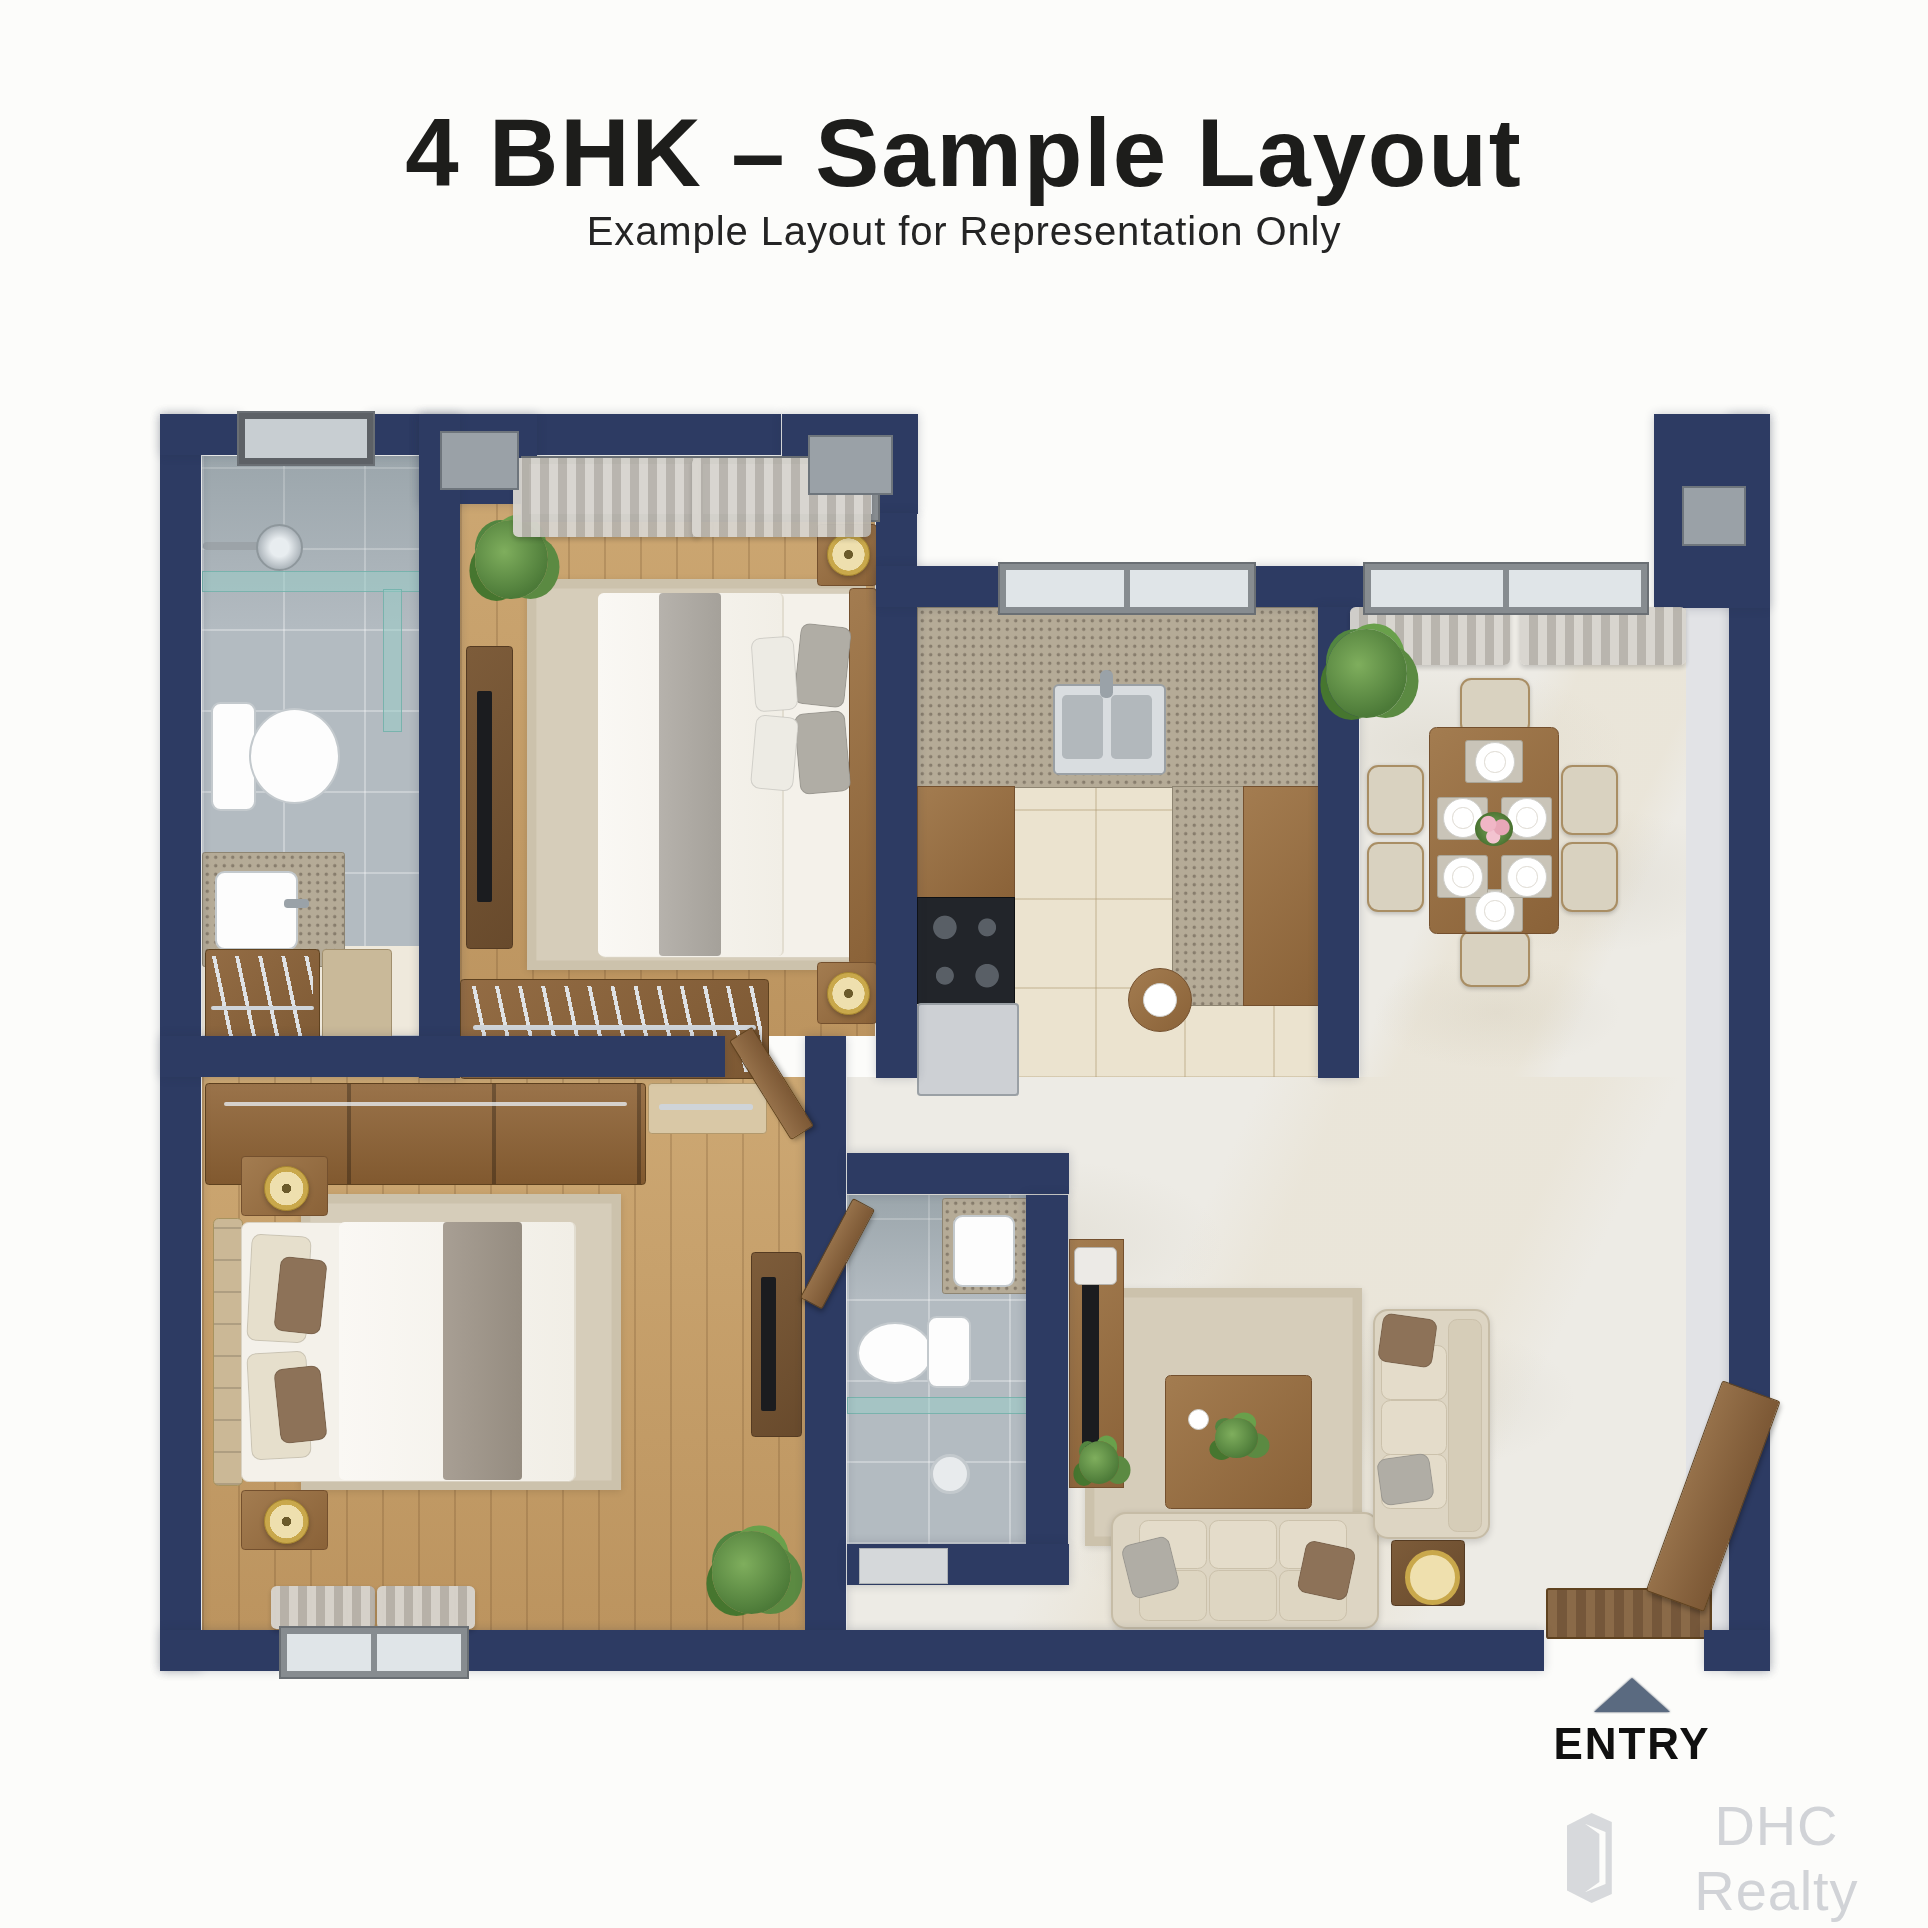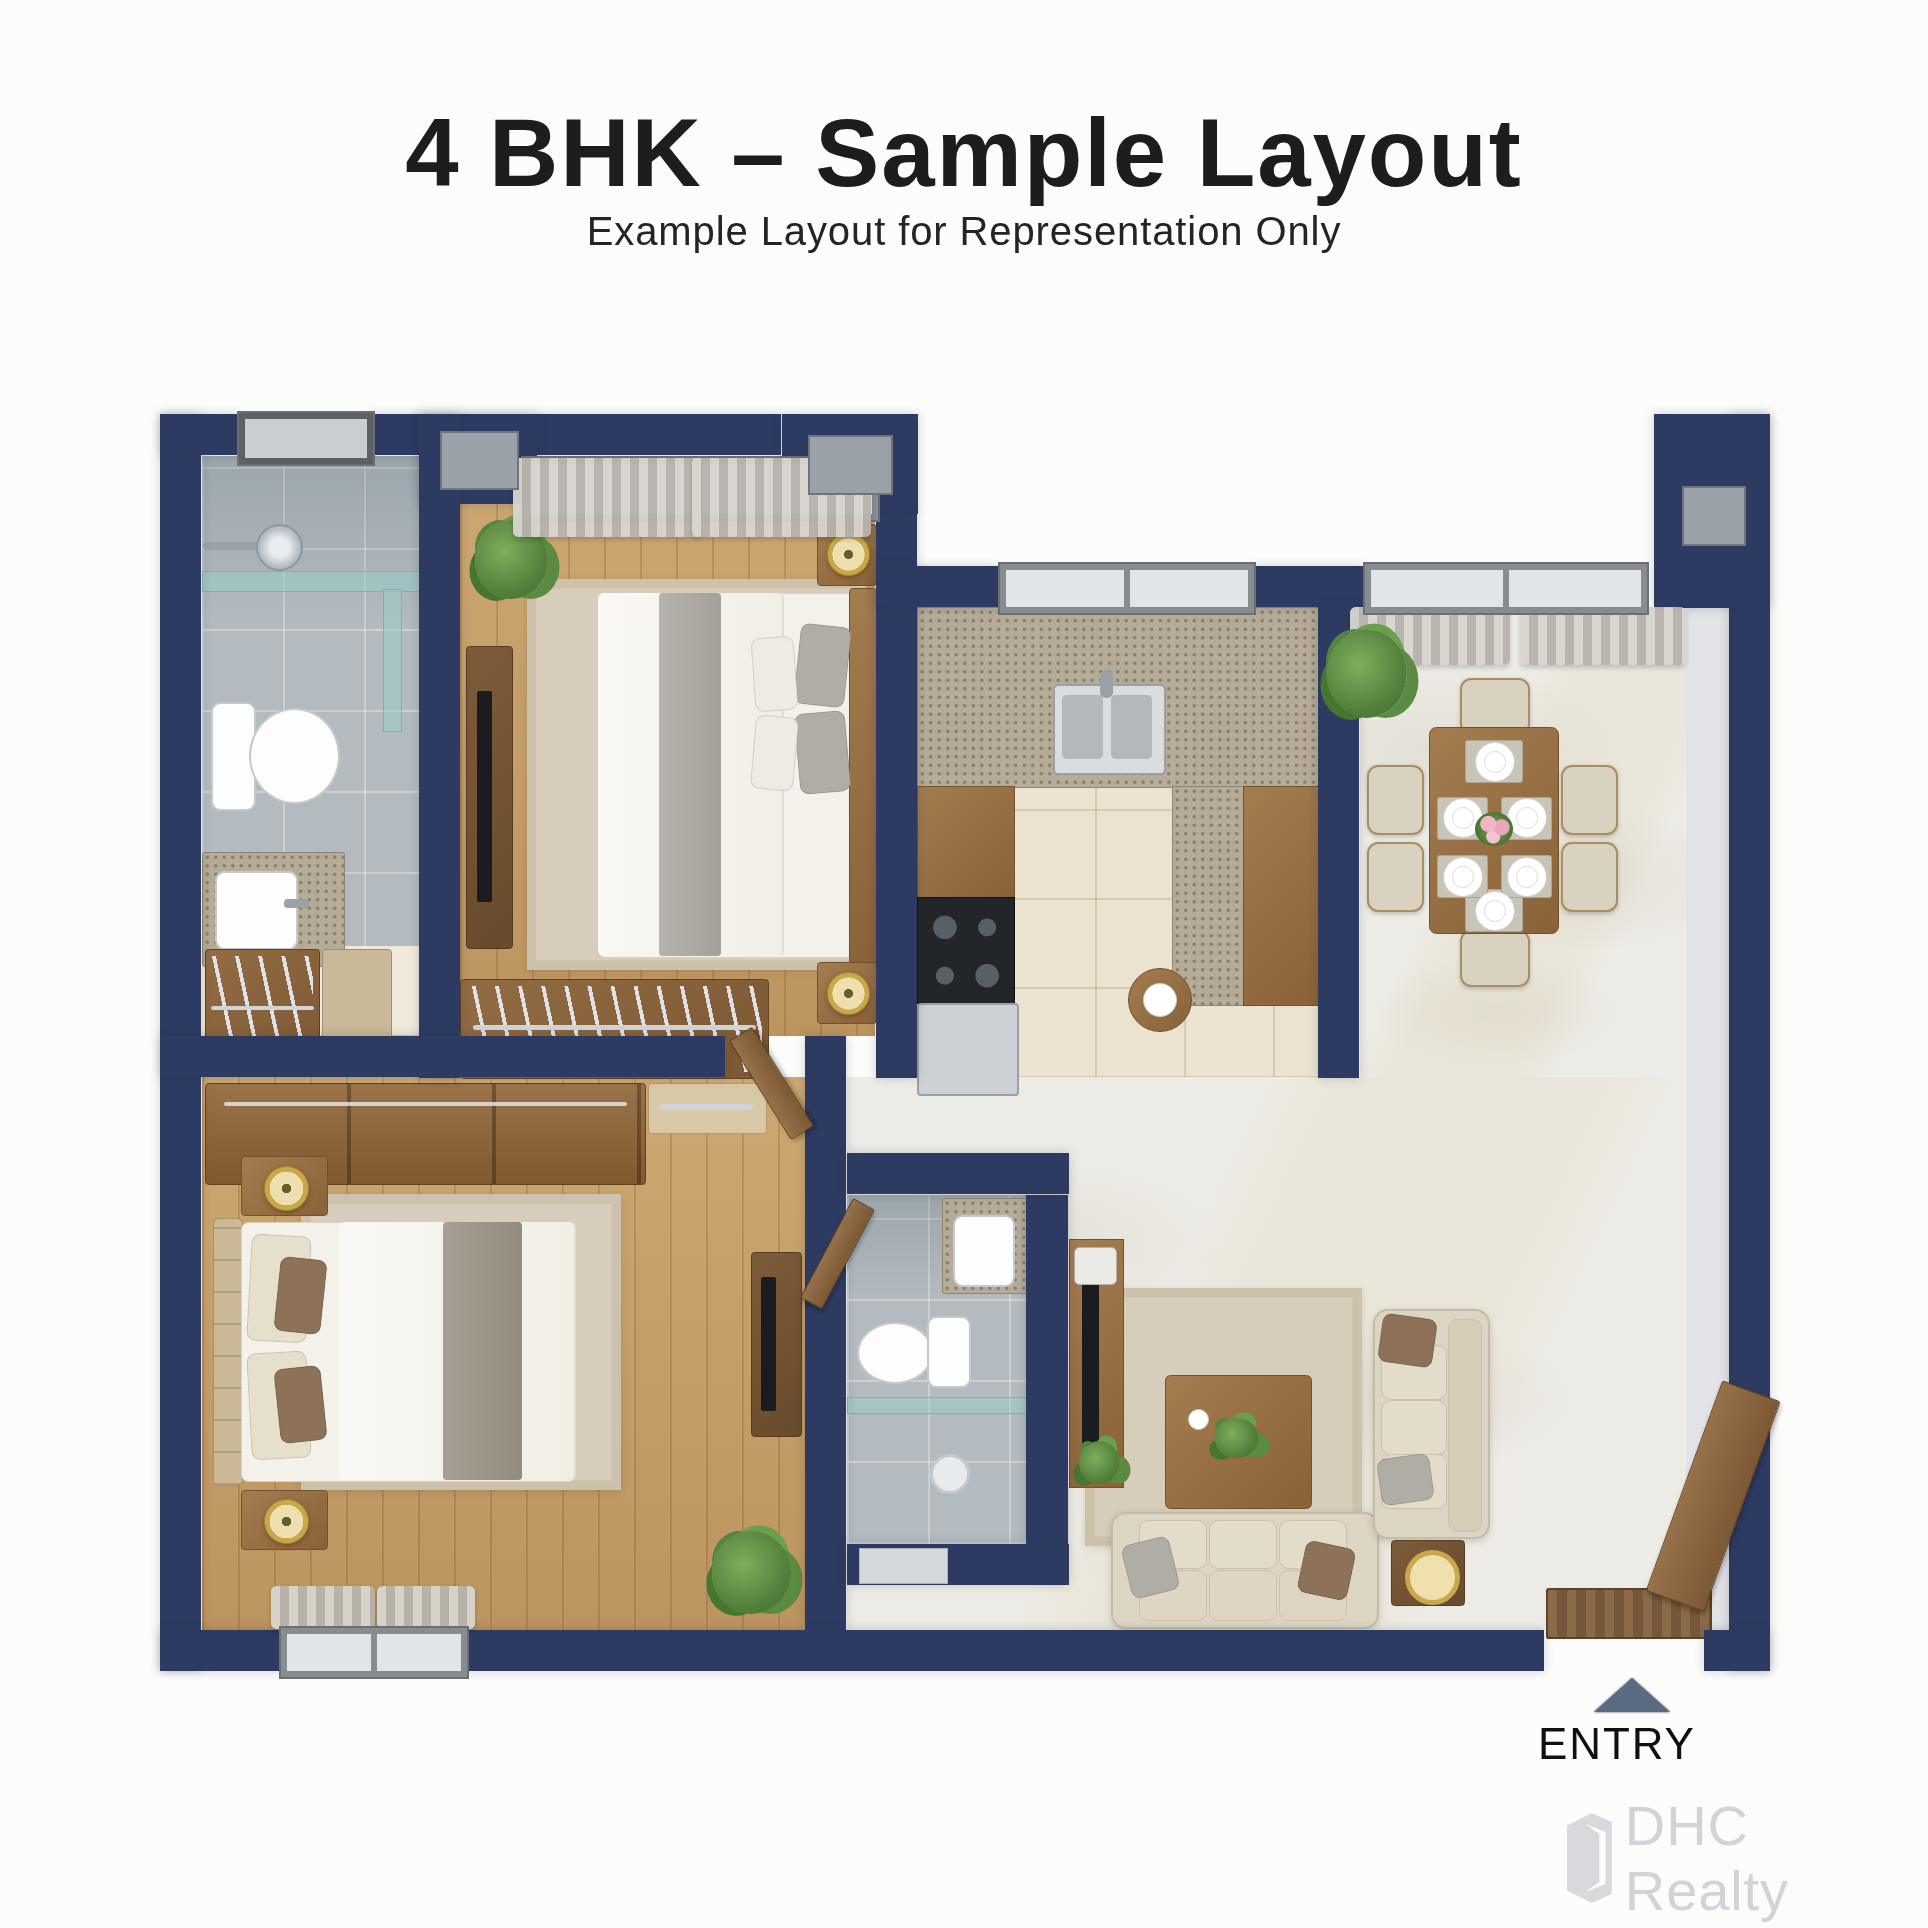--- a/index.html
+++ b/index.html
@@ -72,27 +72,27 @@
       background:repeating-linear-gradient(90deg,transparent 0 141px,rgba(0,0,0,.28) 141px 145px);}
   .slider-wardrobe:after{content:"";position:absolute;left:4%;right:4%;top:18%;height:3.8px;background:rgba(230,234,238,.8);border-radius:1.9px;}
   .mat{background:repeating-linear-gradient(90deg,#8a6a48 0 9.4px,#75573a 9.4px 19px);border:2.8px solid #5f421f;border-radius:2.8px;}
   .plate{position:absolute;background:#ffffff;border:1.9px solid #cfcfcb;border-radius:50%;z-index:4;}
   .plate:before{content:"";position:absolute;inset:22%;border:1.9px solid #dedad2;border-radius:50%;}
   .placemat{position:absolute;background:#c9c4b8;border:0.9px solid #aaa597;border-radius:2.8px;z-index:3;}
   .chair{position:absolute;background:#d9d2c0;border:2.8px solid #a98e64;border-radius:11.3px;z-index:3;box-shadow:0 1.9px 4.7px rgba(0,0,0,.2);}
   
   .entry-arrow{width:0;height:0;border-left:38px solid transparent;border-right:38px solid transparent;
                border-bottom:34px solid #5a6a80;filter:drop-shadow(0 0.9px 0.9px #39465a);z-index:7;}
-  .entry-label{font-size:44px;font-weight:400;color:#101010;letter-spacing:1.9px;text-align:left;z-index:7;}
+  .entry-label{font-size:44px;font-weight:700;color:#101010;letter-spacing:1.9px;text-align:center;z-index:7;}
   .wm{display:flex;align-items:center;gap:13px;z-index:7;}
   .wm-icon{width:45px;height:90px;background:#d7d9dc;
            clip-path:polygon(0 14%,55% 0,100% 10%,100% 90%,55% 100%,0 86%);position:relative;}
   .wm-icon:before{content:"";position:absolute;left:40%;top:12%;right:14%;bottom:12%;background:#fcfcfa;
            clip-path:polygon(0 0,100% 12%,100% 88%,0 100%,70% 85%,70% 15%);}
-  .wm-text{font-size:56px;font-weight:500;color:#d1d3d7;letter-spacing:0.9px;}
+  .wm-text{font-size:56px;font-weight:500;color:#d1d3d7;letter-spacing:0.9px;text-align:center;}
 </style>
 </head>
 <body>
 
 <div id="canvas">
 
   <div class="abs title">4 BHK – Sample Layout</div>
   <div class="abs subtitle">Example Layout for Representation Only</div>
 
   <div class="floor tileg" style="left:202px;top:456px;width:218px;height:580px;"></div>

